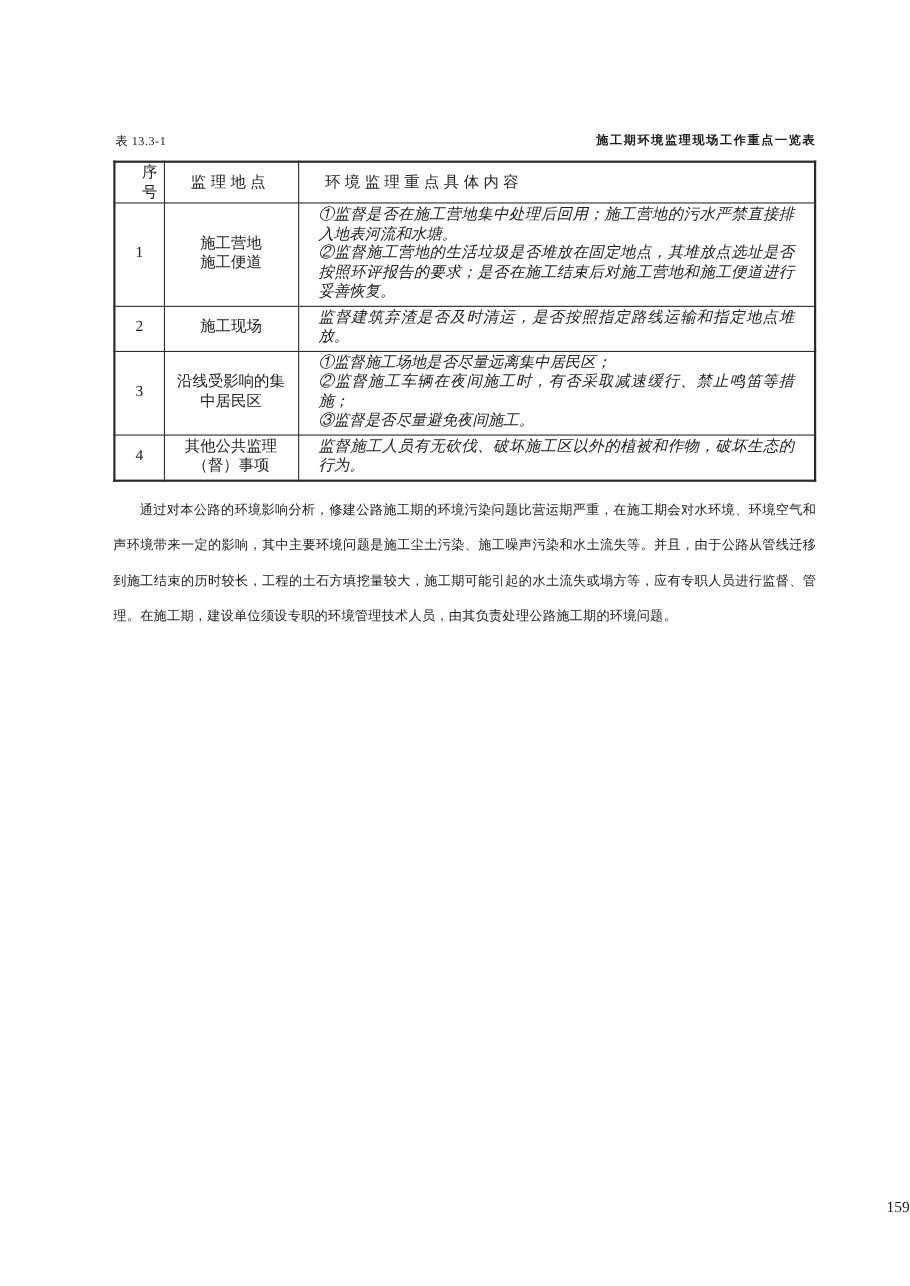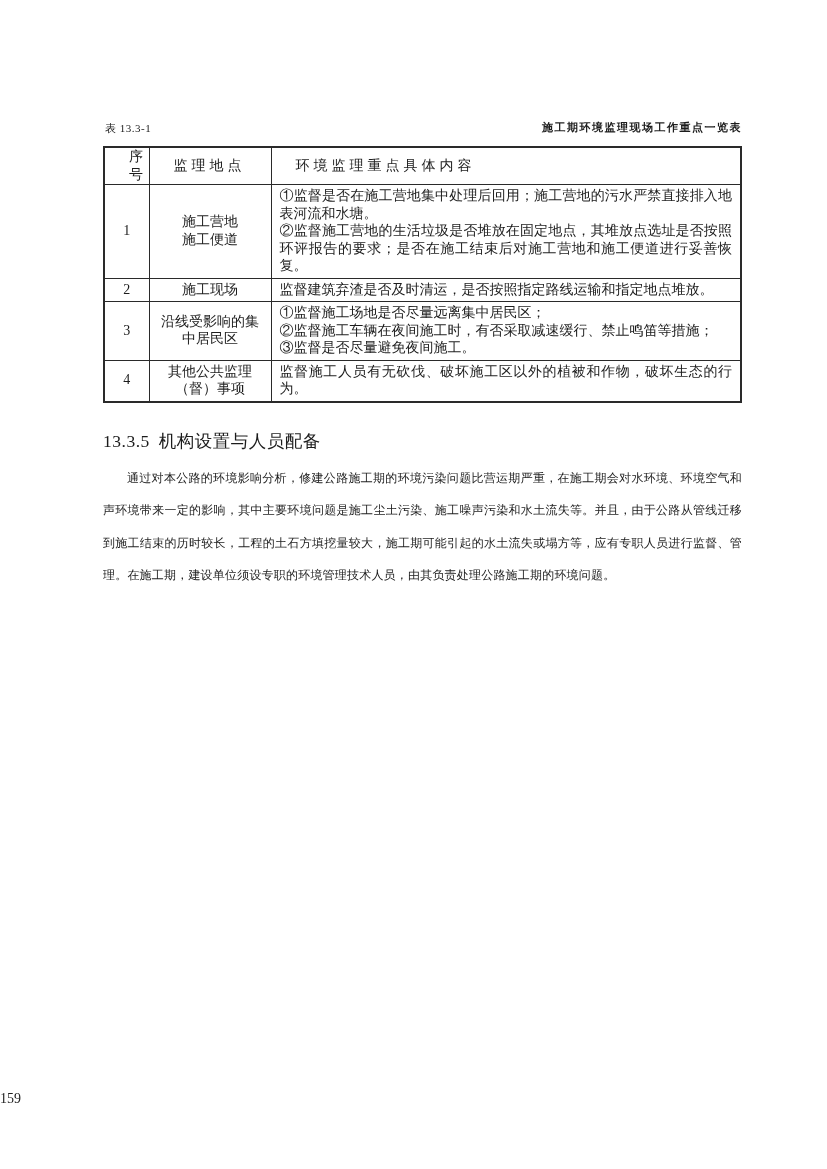--- a/index.html
+++ b/index.html
@@ -61,23 +61,24 @@
     line-height: 17.5px;
     padding: 2px 0 3px;
   }
   .col-no  { width: 45px; }
   .col-loc { width: 122px; }
   td.cell-no, td.cell-loc {
     text-align: center;
     white-space: pre-line;
   }
   td.cell-content {
-    padding: 2px 8px 3px;
+    padding: 2px 18px 3px;
     text-align: justify;
     white-space: pre-line;
+    font-style: italic;
   }
   
   .heading-1335 {
     margin-top: 26px;
     font-size: 17.5px;
     line-height: 24px;
     letter-spacing: 0.5px;
   }
   .heading-1335 .h-title { margin-left: 9px; }
   .para {
@@ -105,21 +106,21 @@
     font-size: 17px;
     line-height: 30px;
     text-indent: 2em;
     letter-spacing: 0.2px;
   }
   .page-number {
     position: absolute;
     top: 1091px;
     left: 0;
     width: 827px;
-    text-align: left;
+    text-align: right;
     font-size: 14px;
   }
 </style>
 </head>
 <body>
 
 <div class="content">
 
   <div class="caption">
     <span class="caption-label">表 13.3-1</span>
@@ -162,23 +163,20 @@
       </tr>
       <tr>
         <td class="cell-no">4</td>
         <td class="cell-loc">其他公共监理
 （督）事项</td>
         <td class="cell-content">监督施工人员有无砍伐、破坏施工区以外的植被和作物，破坏生态的行为。</td>
       </tr>
     </tbody>
   </table>
 
-  <div class="heading-1335">
-    <span class="h-no">13.3.5</span><span class="h-title">机构设置与人员配备</span>
-  </div>
 
   <p class="para">通过对本公路的环境影响分析，修建公路施工期的环境污染问题比营运期严重，在施工期会对水环境、环境空气和声环境带来一定的影响，其中主要环境问题是施工尘土污染、施工噪声污染和水土流失等。并且，由于公路从管线迁移到施工结束的历时较长，工程的土石方填挖量较大，施工期可能引起的水土流失或塌方等，应有专职人员进行监督、管理。在施工期，建设单位须设专职的环境管理技术人员，由其负责处理公路施工期的环境问题。</p>
 
 
 
 </div>
 
 <div class="page-number">159</div>
 
 </body></html>

